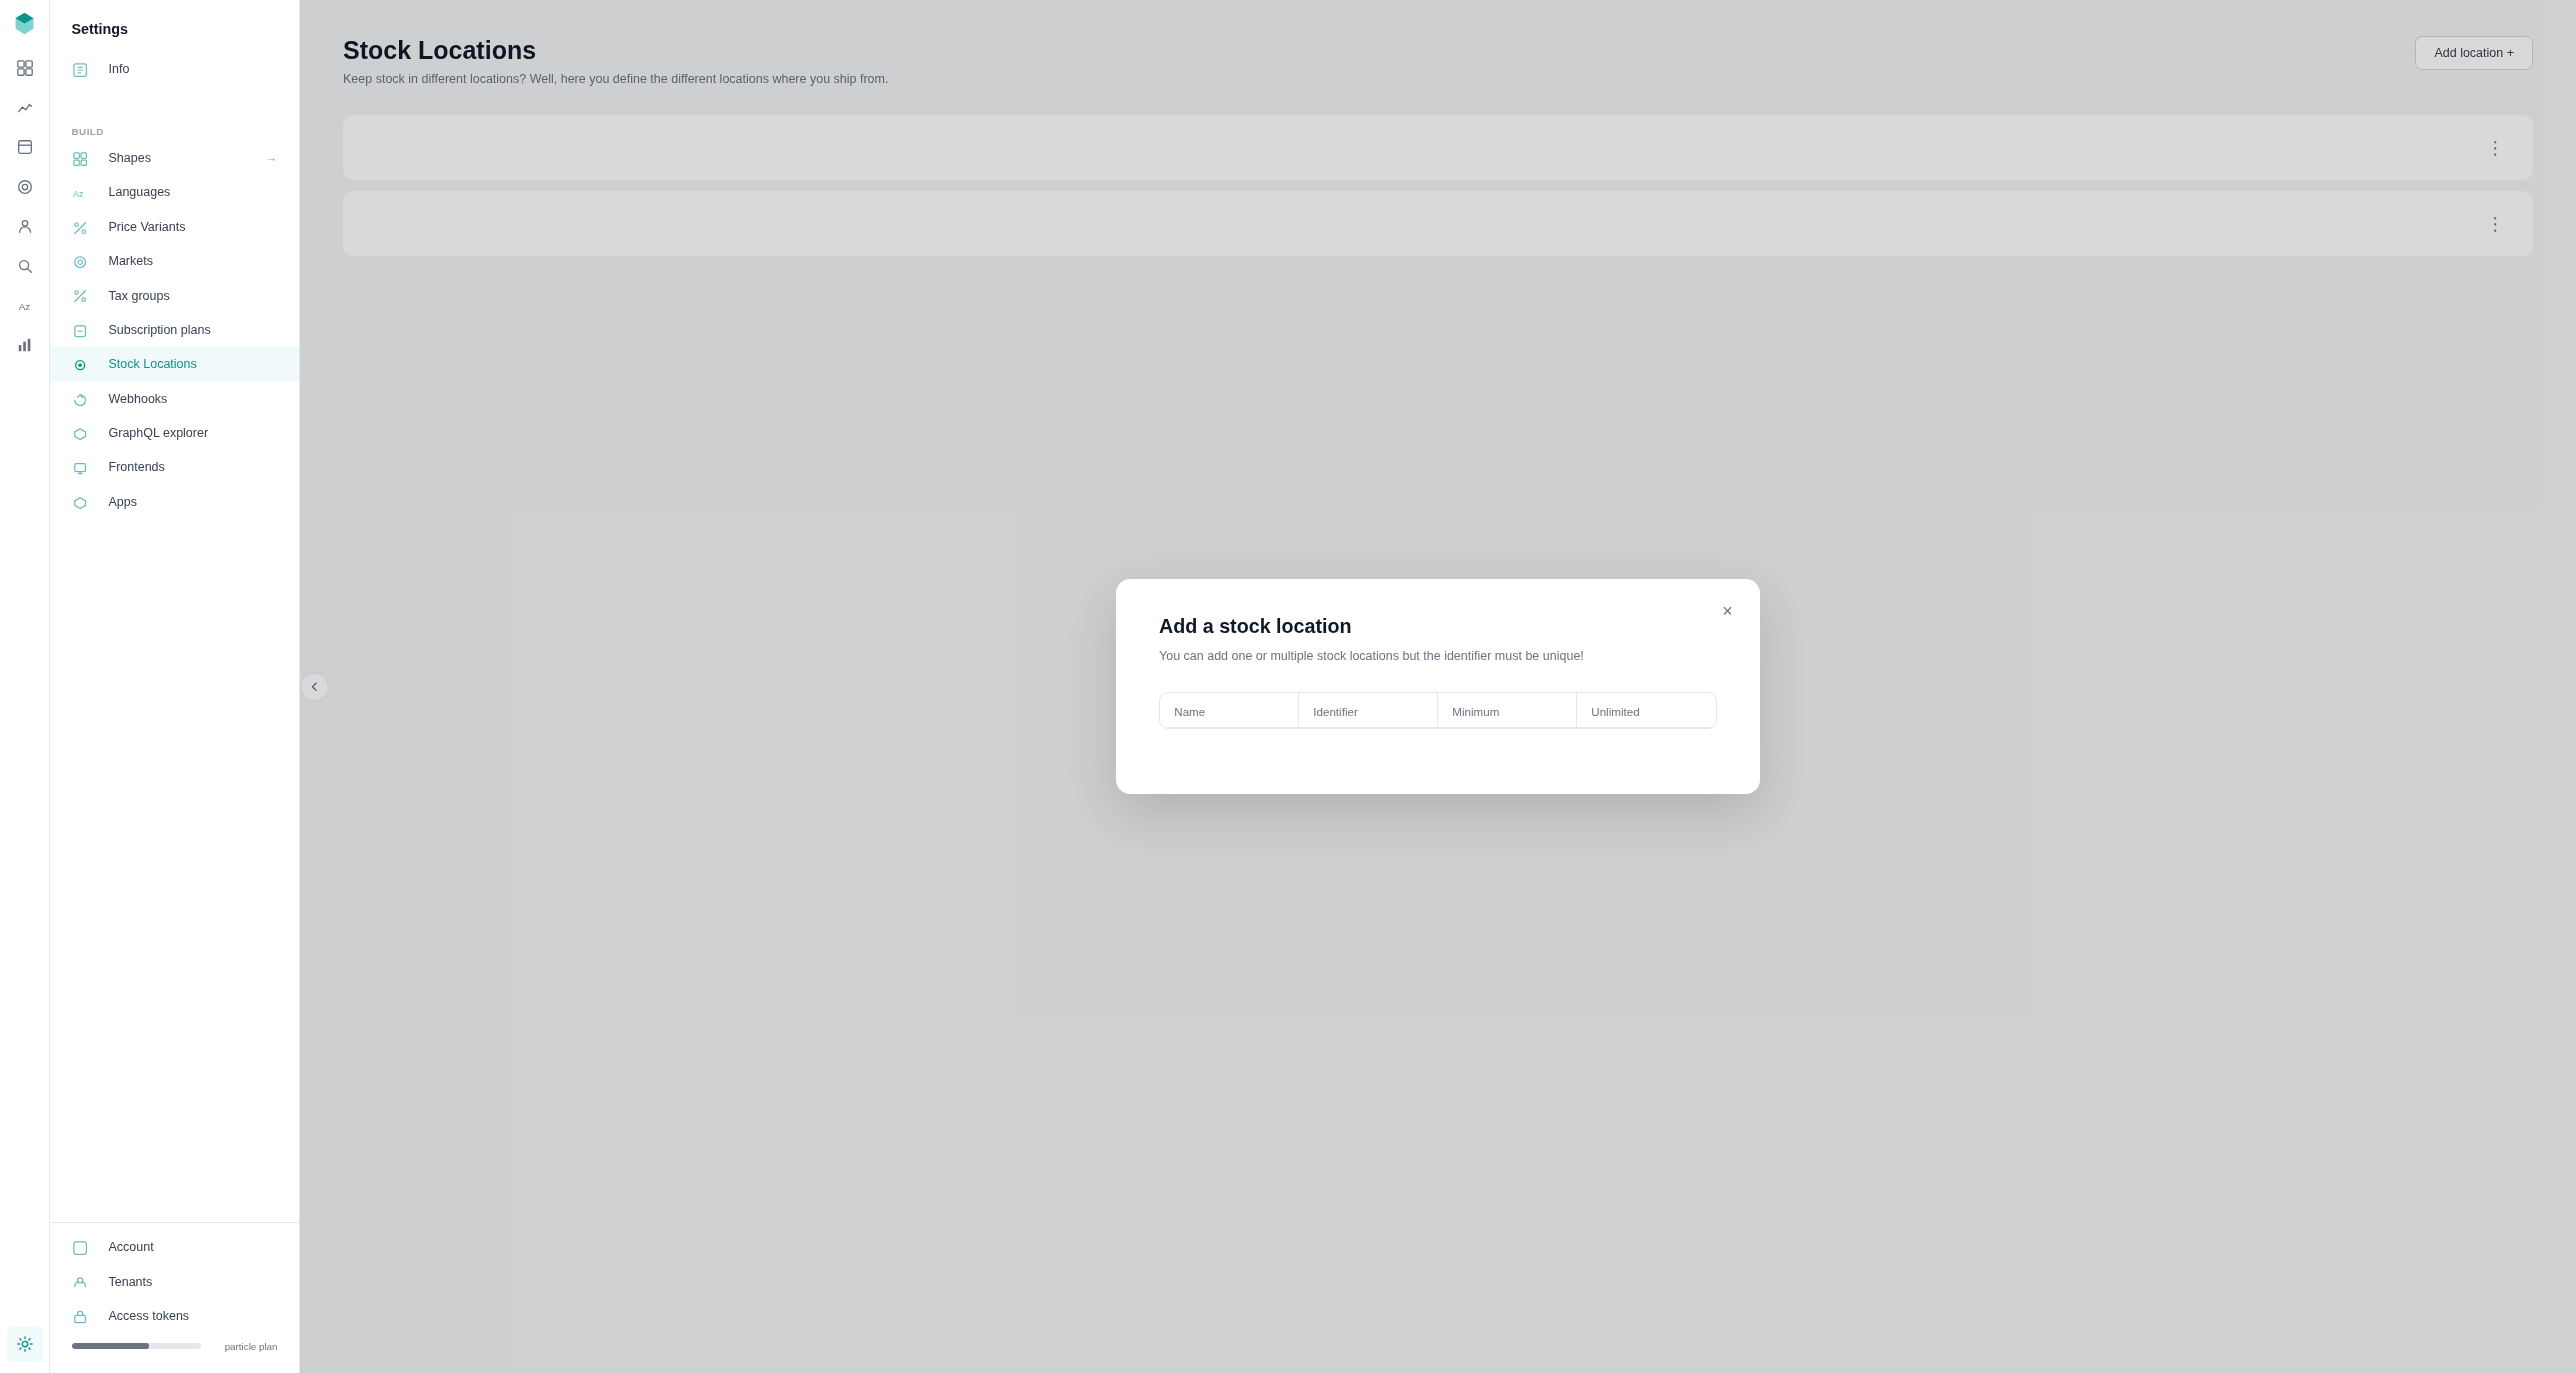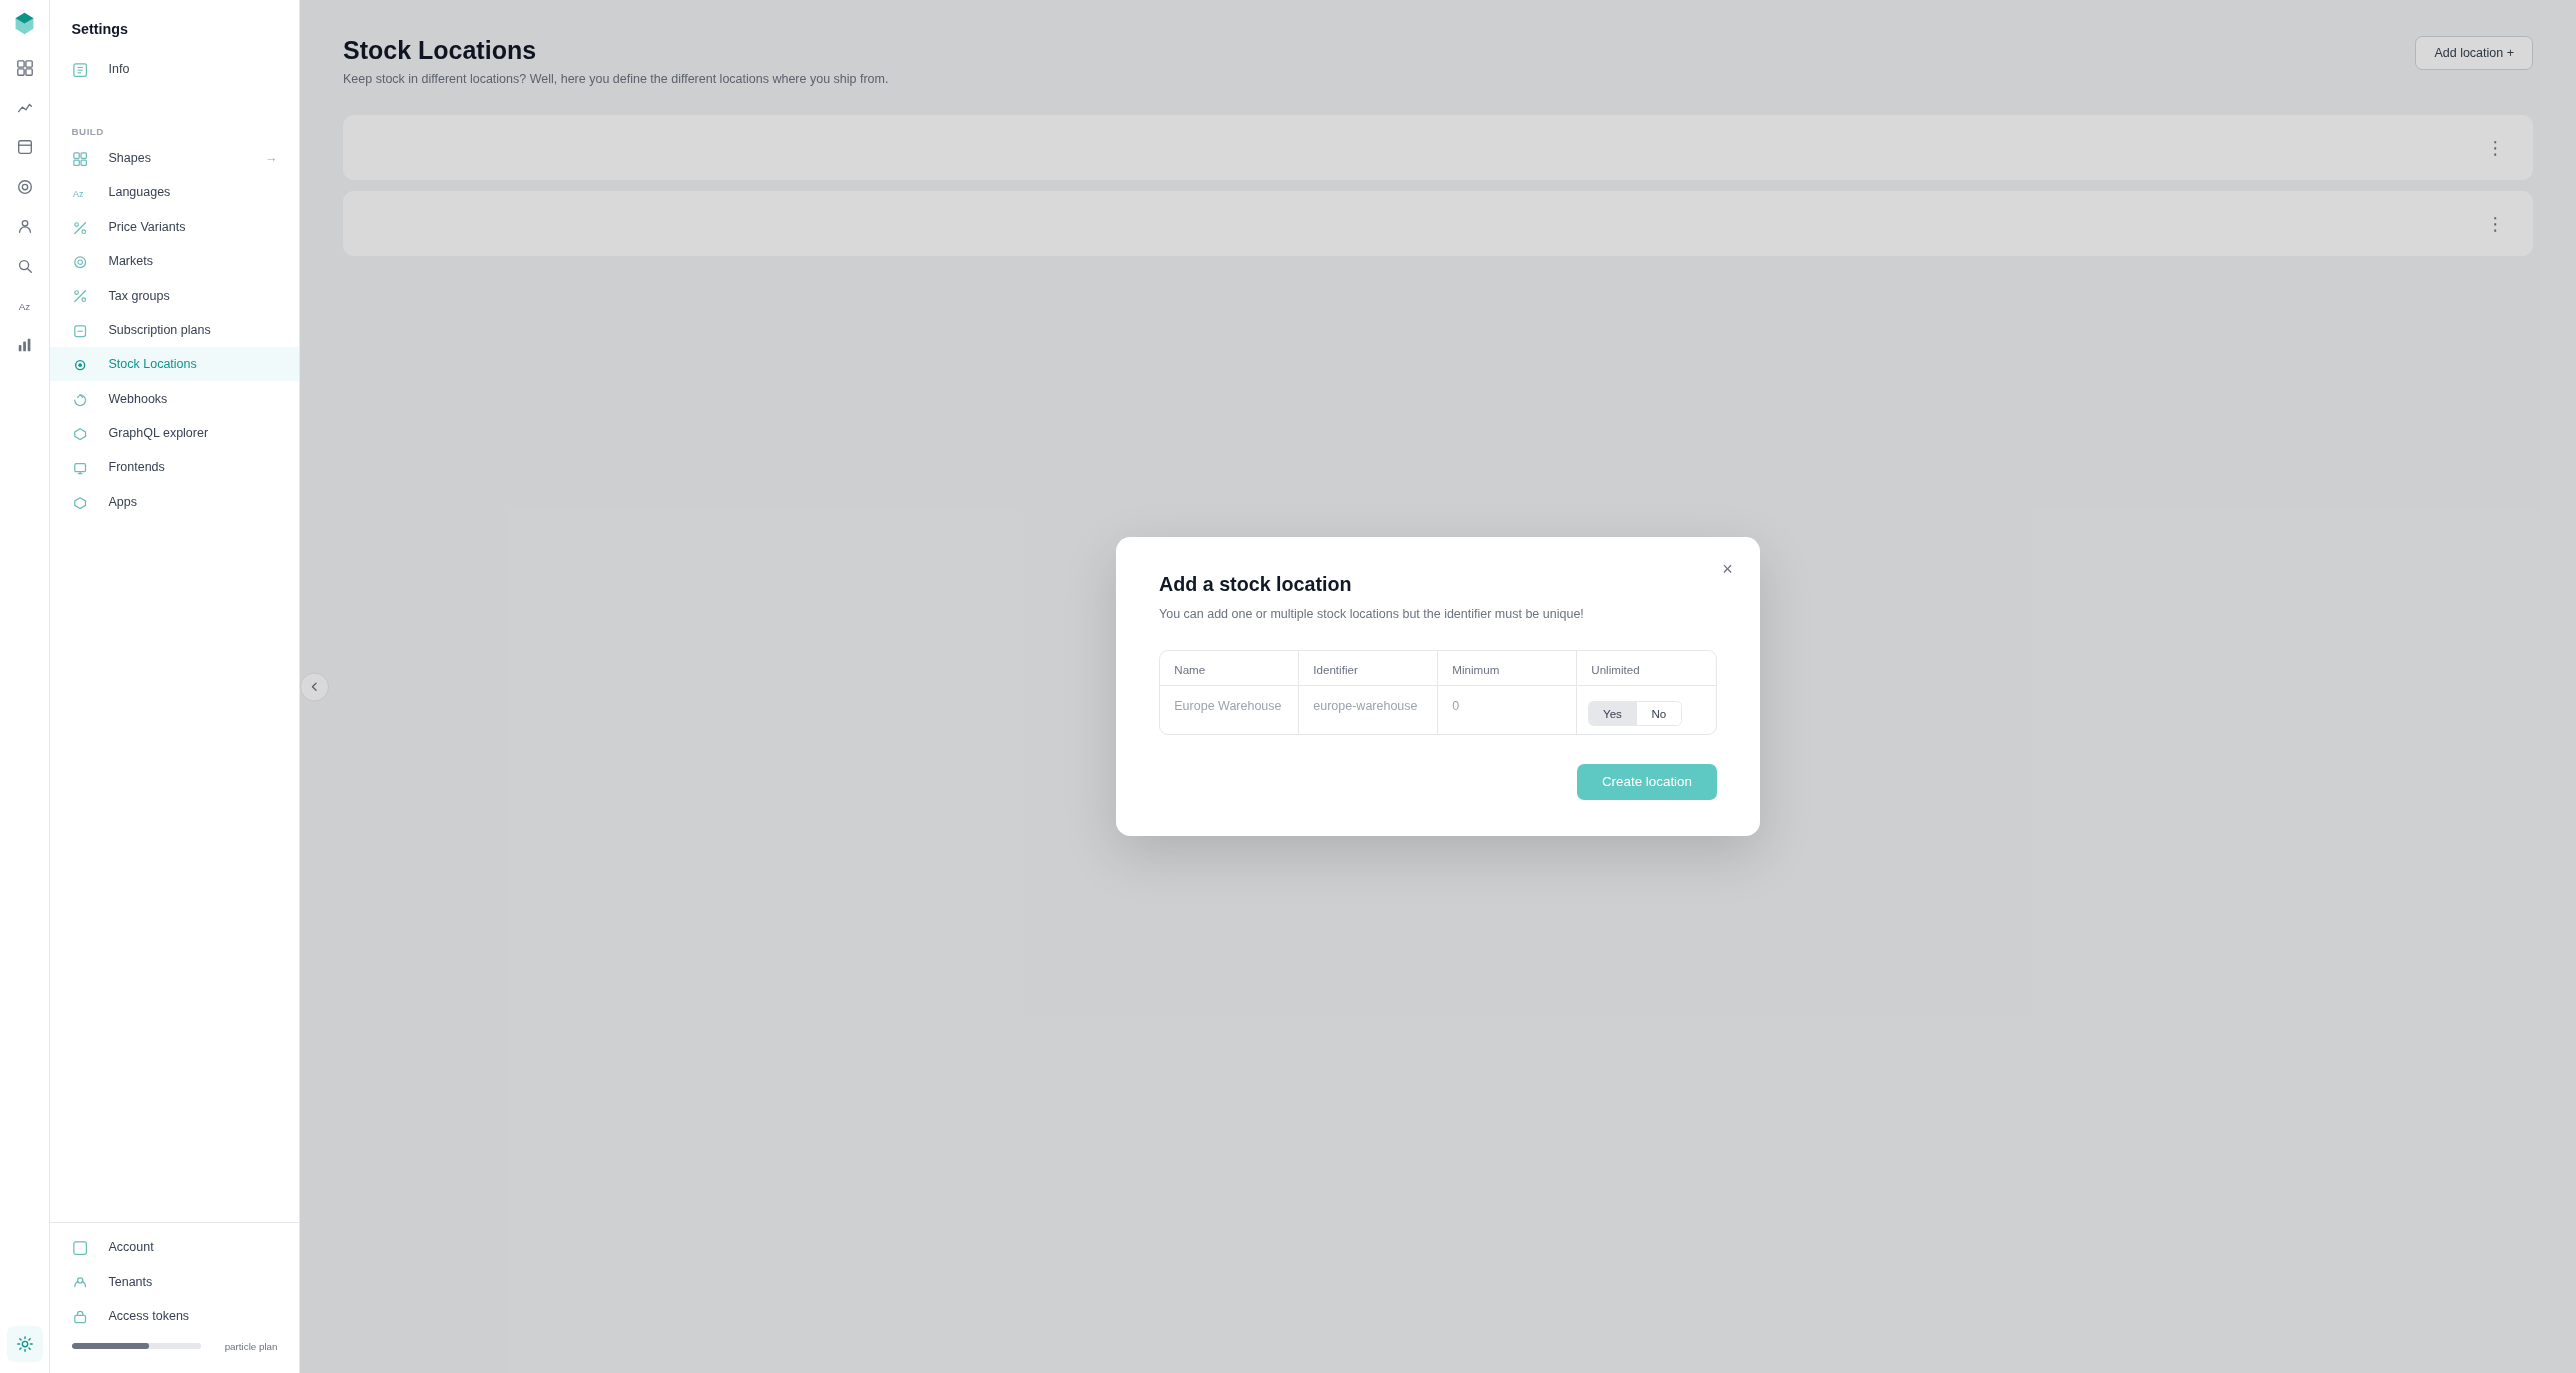--- a/index.html
+++ b/index.html
@@ -567,38 +567,18 @@
       <h2 class="modal-title">Add a stock location</h2>
       <p class="modal-subtitle">You can add one or multiple stock locations but the identifier must be unique!</p>
 
       <div class="form-table">
         <div class="form-table-header">
           <div class="form-cell-header">Name</div>
           <div class="form-cell-header">Identifier</div>
           <div class="form-cell-header">Minimum</div>
           <div class="form-cell-header">Unlimited</div>
         </div>
-        <div class="form-table-row">
-          <div class="form-cell">
-            <input type="text" placeholder="Europe Warehouse" style="">
-          </div>
-          <div class="form-cell">
-            <input type="text" placeholder="europe-warehouse" style="">
-          </div>
-          <div class="form-cell">
-            <input type="text" placeholder="0" style="">
-          </div>
-          <div class="form-cell">
-            <div class="toggle-group">
-              <button class="toggle-btn active">Yes</button>
-              <button class="toggle-btn">No</button>
-            </div>
-          </div>
-        </div>
       </div>
 
-      <div style="overflow: hidden;">
-        <button class="create-location-btn">Create location</button>
-      </div>
     </div>
   </div>
 </div>
 
 
 </body></html>

